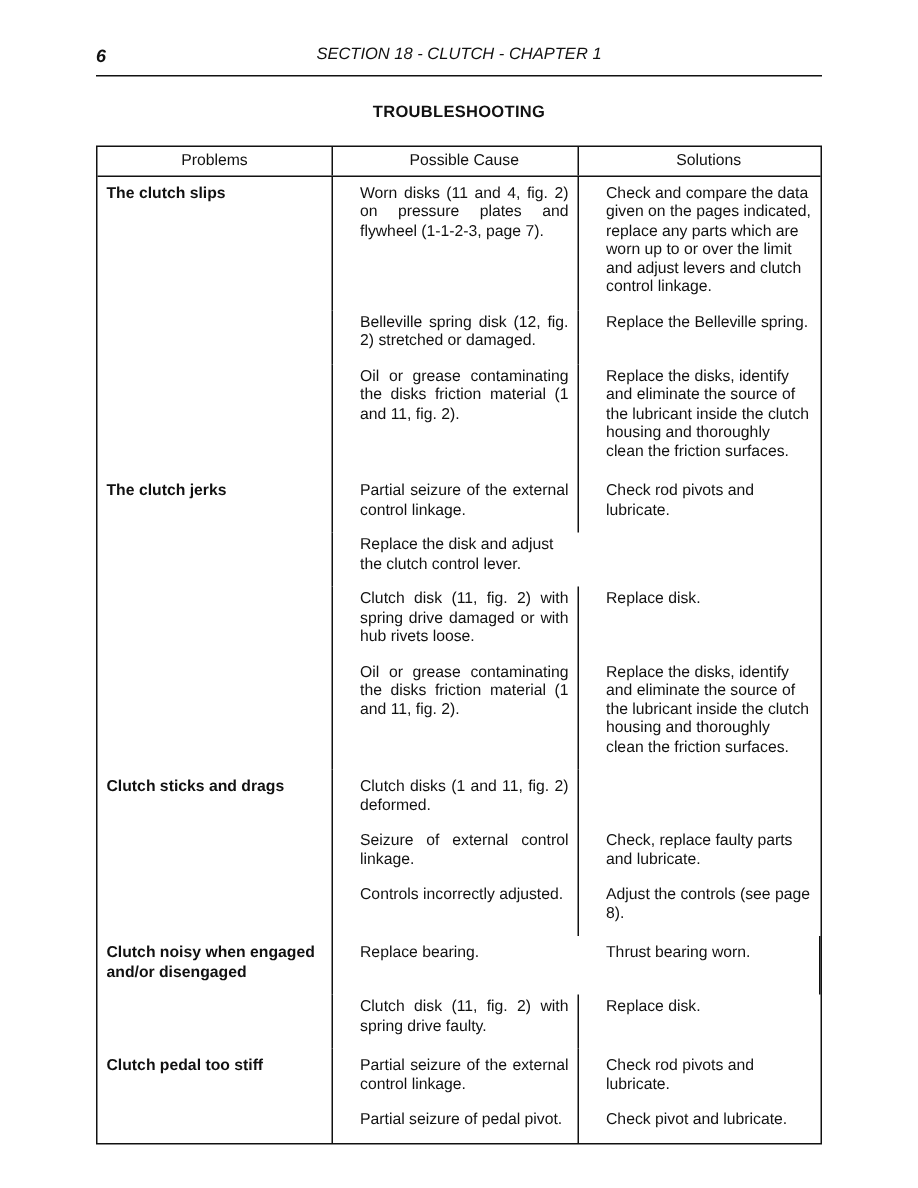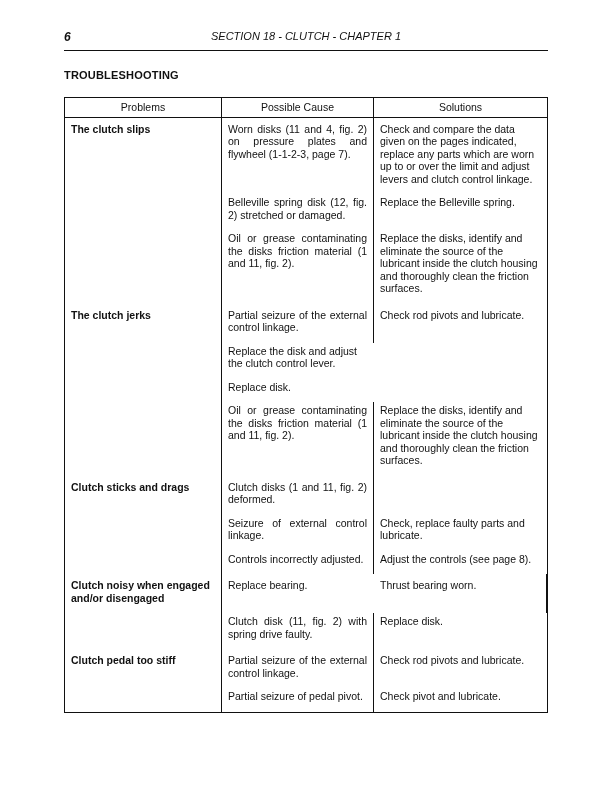--- a/index.html
+++ b/index.html
@@ -40,38 +40,39 @@
     position: absolute;
     left: 0;
     right: 0;
     top: 0;
     text-align: center;
     font-size: 11px;
     font-style: italic;
   }
   
   .section-title {
-    text-align: left;
+    text-align: center;
     font-size: 11px;
     font-weight: bold;
     letter-spacing: 0.2px;
     margin-top: 18px;
     margin-bottom: 16px;
   }
   
   .ttable {
     border: 1px solid #111111;
     width: 484px;
     box-sizing: border-box;
     font-size: 10.5px;
     line-height: 12.5px;
   }
   .trow {
     display: grid;
     grid-template-columns: 157px 152px 1fr;
+    gap: 12px;
   }
   .thead-row {
     border-bottom: 1px solid #111111;
   }
   .th {
     text-align: center;
     padding: 3px 4px;
     font-size: 10.5px;
   }
   .cell {
@@ -135,20 +136,21 @@
       <div class="cell col-1 problem">The clutch jerks</div>
       <div class="cell col-2 cause">Partial seizure of the external control linkage.</div>
       <div class="cell col-3 solution">Check rod pivots and lubricate.</div>
     </div>
     <div class="trow">
       <div class="cell col-1 problem"></div>
       <div class="cell col-3 solution">Replace the disk and adjust the clutch control lever.</div>
     </div>
     <div class="trow">
       <div class="cell col-1 problem"></div>
+      <div class="cell col-2 cause">Clutch disk (11, fig. 2) with spring drive damaged or with hub rivets loose.</div>
       <div class="cell col-3 solution">Replace disk.</div>
     </div>
     <div class="trow">
       <div class="cell col-1 problem"></div>
       <div class="cell col-2 cause">Oil or grease contaminating the disks friction material (1 and 11, fig. 2).</div>
       <div class="cell col-3 solution">Replace the disks, identify and eliminate the source of the lubricant inside the clutch housing and thoroughly clean the friction surfaces.</div>
     </div>
 
     <div class="trow group-start">
       <div class="cell col-1 problem">Clutch sticks and drags</div>

